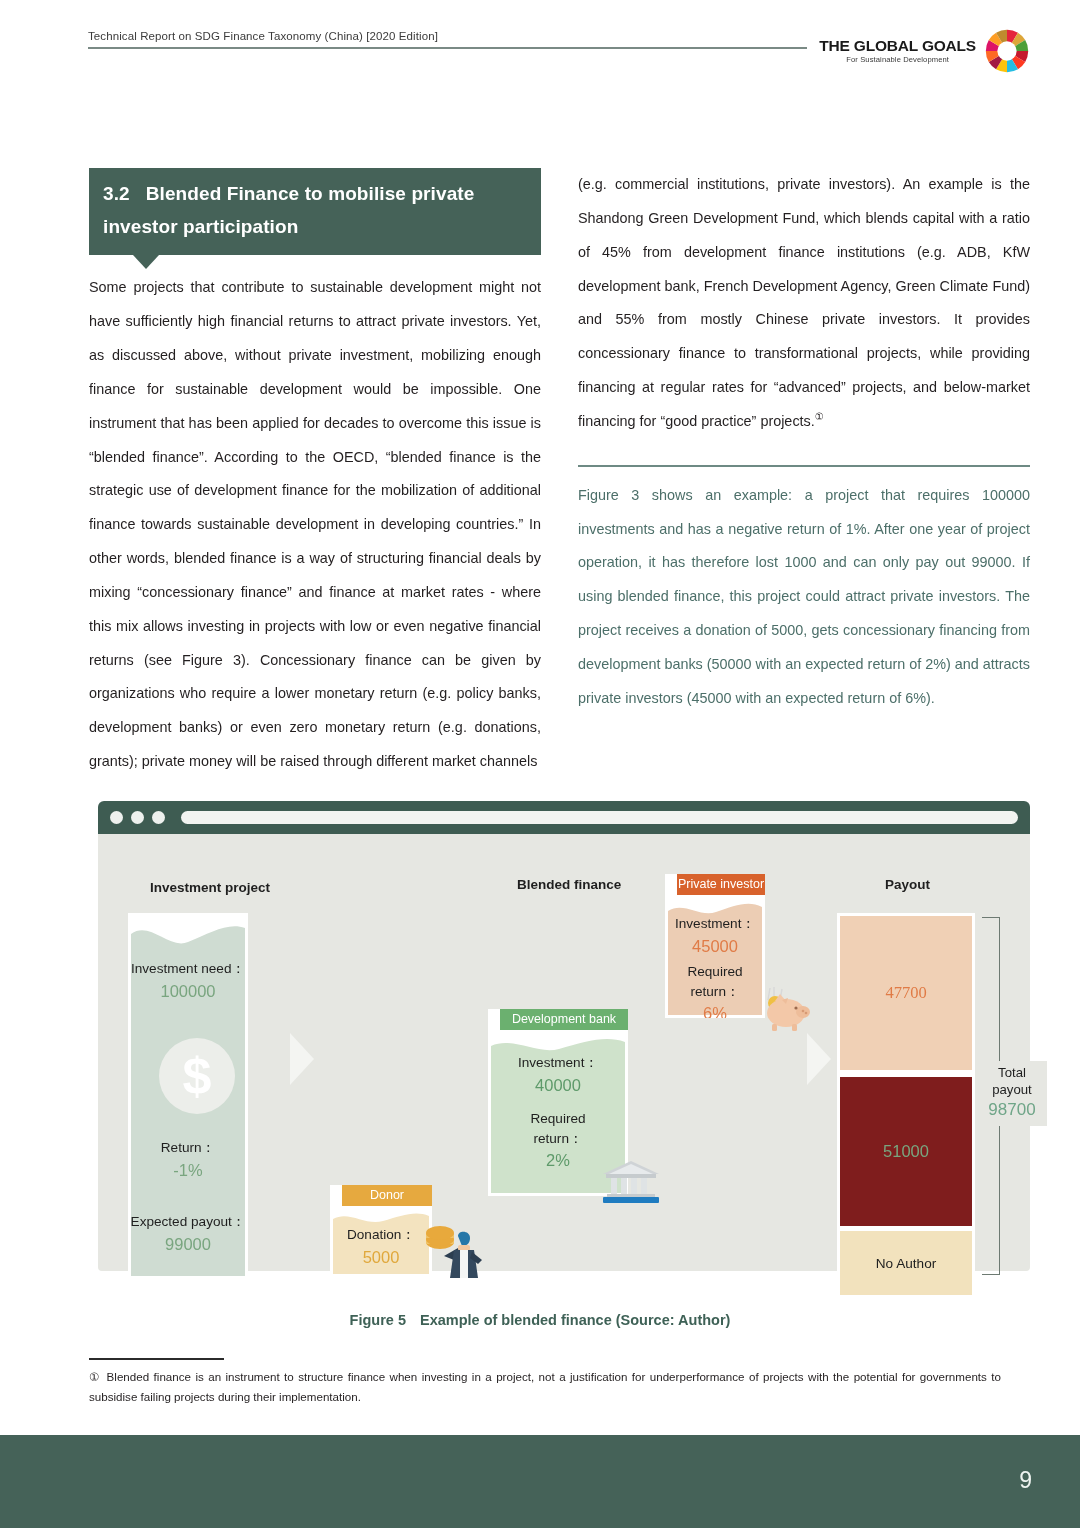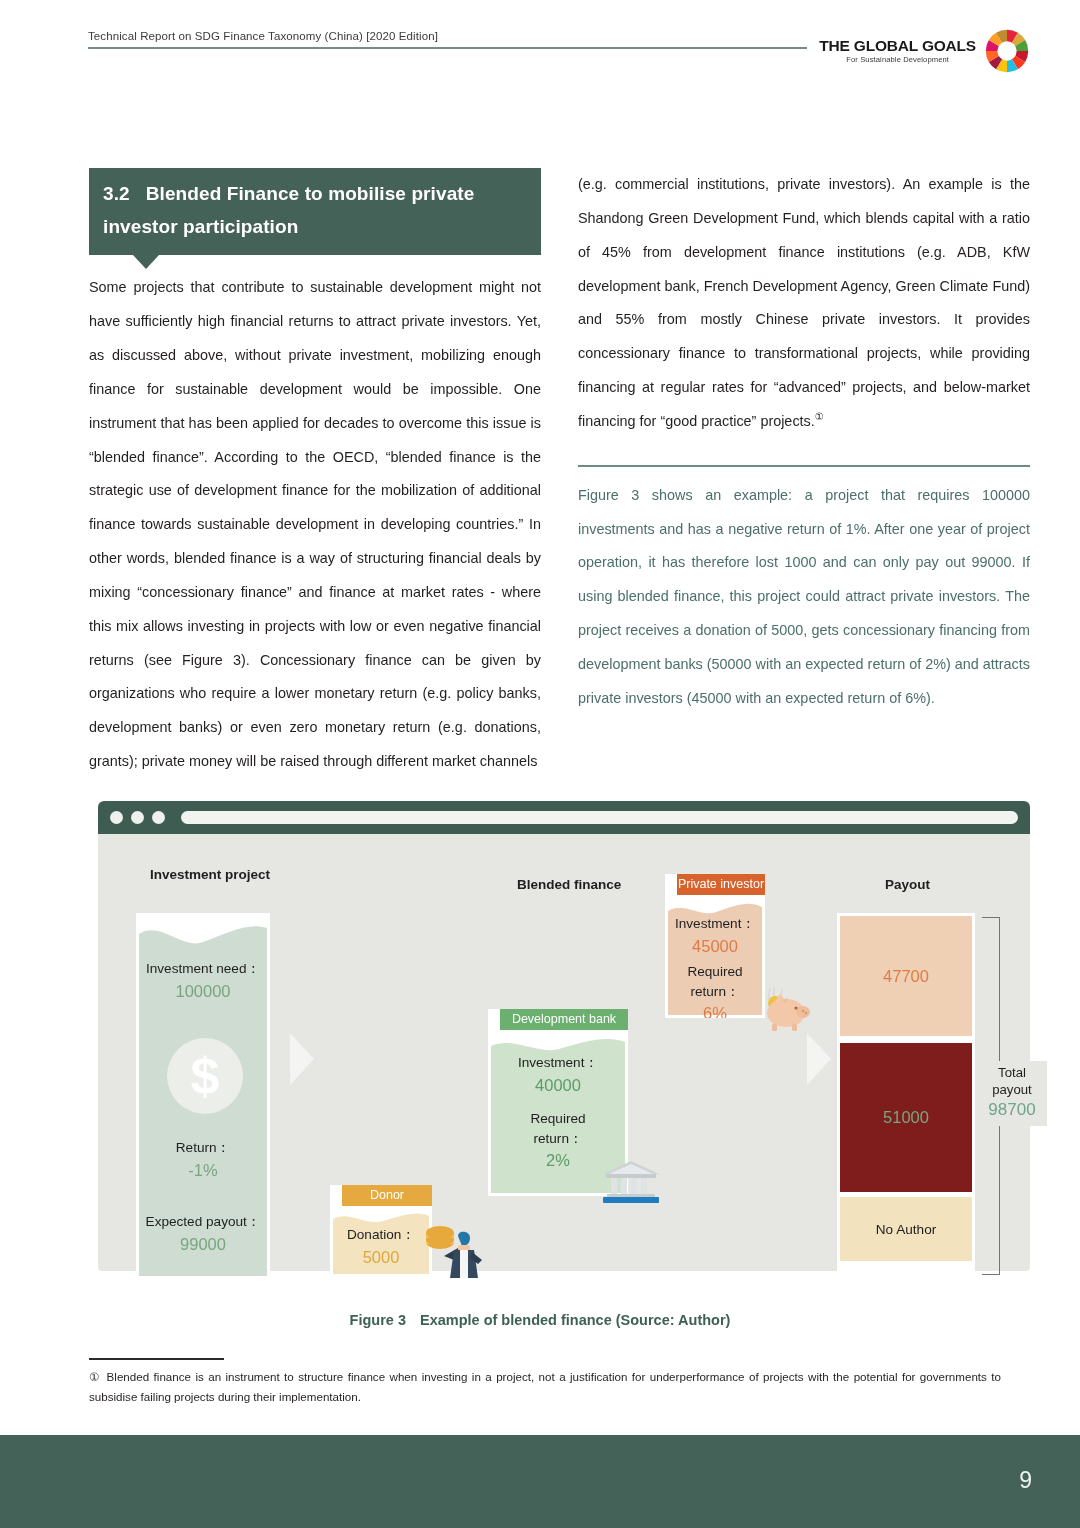--- a/index.html
+++ b/index.html
@@ -346,25 +346,25 @@
 
   <div id="fig-titlebar">
     <span class="dot"></span>
     <span class="dot"></span>
     <span class="dot"></span>
     <span id="fig-urlbar"></span>
   </div>
 
   <div id="fig-canvas">
 
-    <div class="col-title" style="left:52px; top:33px;">Investment project</div>
+    <div class="col-title" style="left:52px; top:46px;">Investment project</div>
     <div class="col-title" style="left:419px; top:43px;">Blended finance</div>
     <div class="col-title" style="left:787px; top:43px;">Payout</div>
 
-    <div class="card" style="left:38px; top:79px; width:134px; height:366px;">
+    <div class="card" style="left:30px; top:79px; width:120px; height:366px;">
       <div class="fill" style="top:3px;">
         <svg class="wave" viewBox="0 0 132 360" preserveAspectRatio="none" width="132" height="360">
           <path d="M0 18 C 22 4, 44 34, 66 26 C 92 17, 112 6, 132 12 L132 360 L0 360 Z" fill="#cfdcd2"></path>
         </svg>
       </div>
       <div class="card-body" style="top:46px;">
         <span class="k">Investment need：</span>
         <span class="v v-green">100000</span>
       </div>
       <div id="dollar-circle" style="left:31px; top:125px;">
@@ -467,39 +467,39 @@
       <circle cx="48" cy="31" r="1.3" fill="#d79a74"></circle>
       <circle cx="38" cy="26" r="1.6" fill="#9b6a4d"></circle>
       <rect x="14" y="42" width="5" height="7" rx="1.5" fill="#eebd9a"></rect>
       <rect x="34" y="42" width="5" height="7" rx="1.5" fill="#eebd9a"></rect>
       <path d="M24 18 L30 16 L28 22 Z" fill="#eebd9a"></path>
     </svg>
 
     <div class="arrow" style="left:709px; top:199px;"></div>
 
     <div id="payout-stack" style="left:739px; top:79px; width:138px; height:366px;">
-      <div class="pay-seg" style="height:120px; background:#f0d0b5; color:#e07b46;">47700</div>
+      <div class="pay-seg" style="height:154px; background:#f0d0b5; color:#e07b46;font-family:Liberation Serif, serif;">47700</div>
       <div style="height:7px; background:#ffffff;"></div>
       <div class="pay-seg" style="height:149px; background:#7f1d1d; color:#79a57f;">51000</div>
       <div style="height:5px; background:#ffffff;"></div>
       <div class="pay-seg no-payout" style="height:64px; background:#f2e2bd;">No Author</div>
     </div>
 
     <div id="bracket" style="left:884px; top:83px; width:18px; height:358px;"></div>
     <div id="bracket-label" style="left:879px; top:227px; width:66px;">
       <span>Total</span><br>
       <span>payout</span>
       <span class="total-v">98700</span>
     </div>
 
   </div>
 </div>
 
 <div id="fig-caption">
-  <span class="cap-num">Figure 3</span><span>Example of blended finance (Source: Author)</span>
+  <span class="cap-num">Figure 5</span><span>Example of blended finance (Source: Author)</span>
 </div>
 
 <div id="footnote">
   <div class="fn-rule"></div>
   <div class="fn-text"><span class="fn-mark">①</span><span>Blended finance is an instrument to structure finance when investing in a project, not a justification for underperformance of projects with the potential for governments to subsidise failing projects during their implementation.</span></div>
 </div>
 
 <div id="footer-band">
   <div id="page-number">9</div>
 </div>

